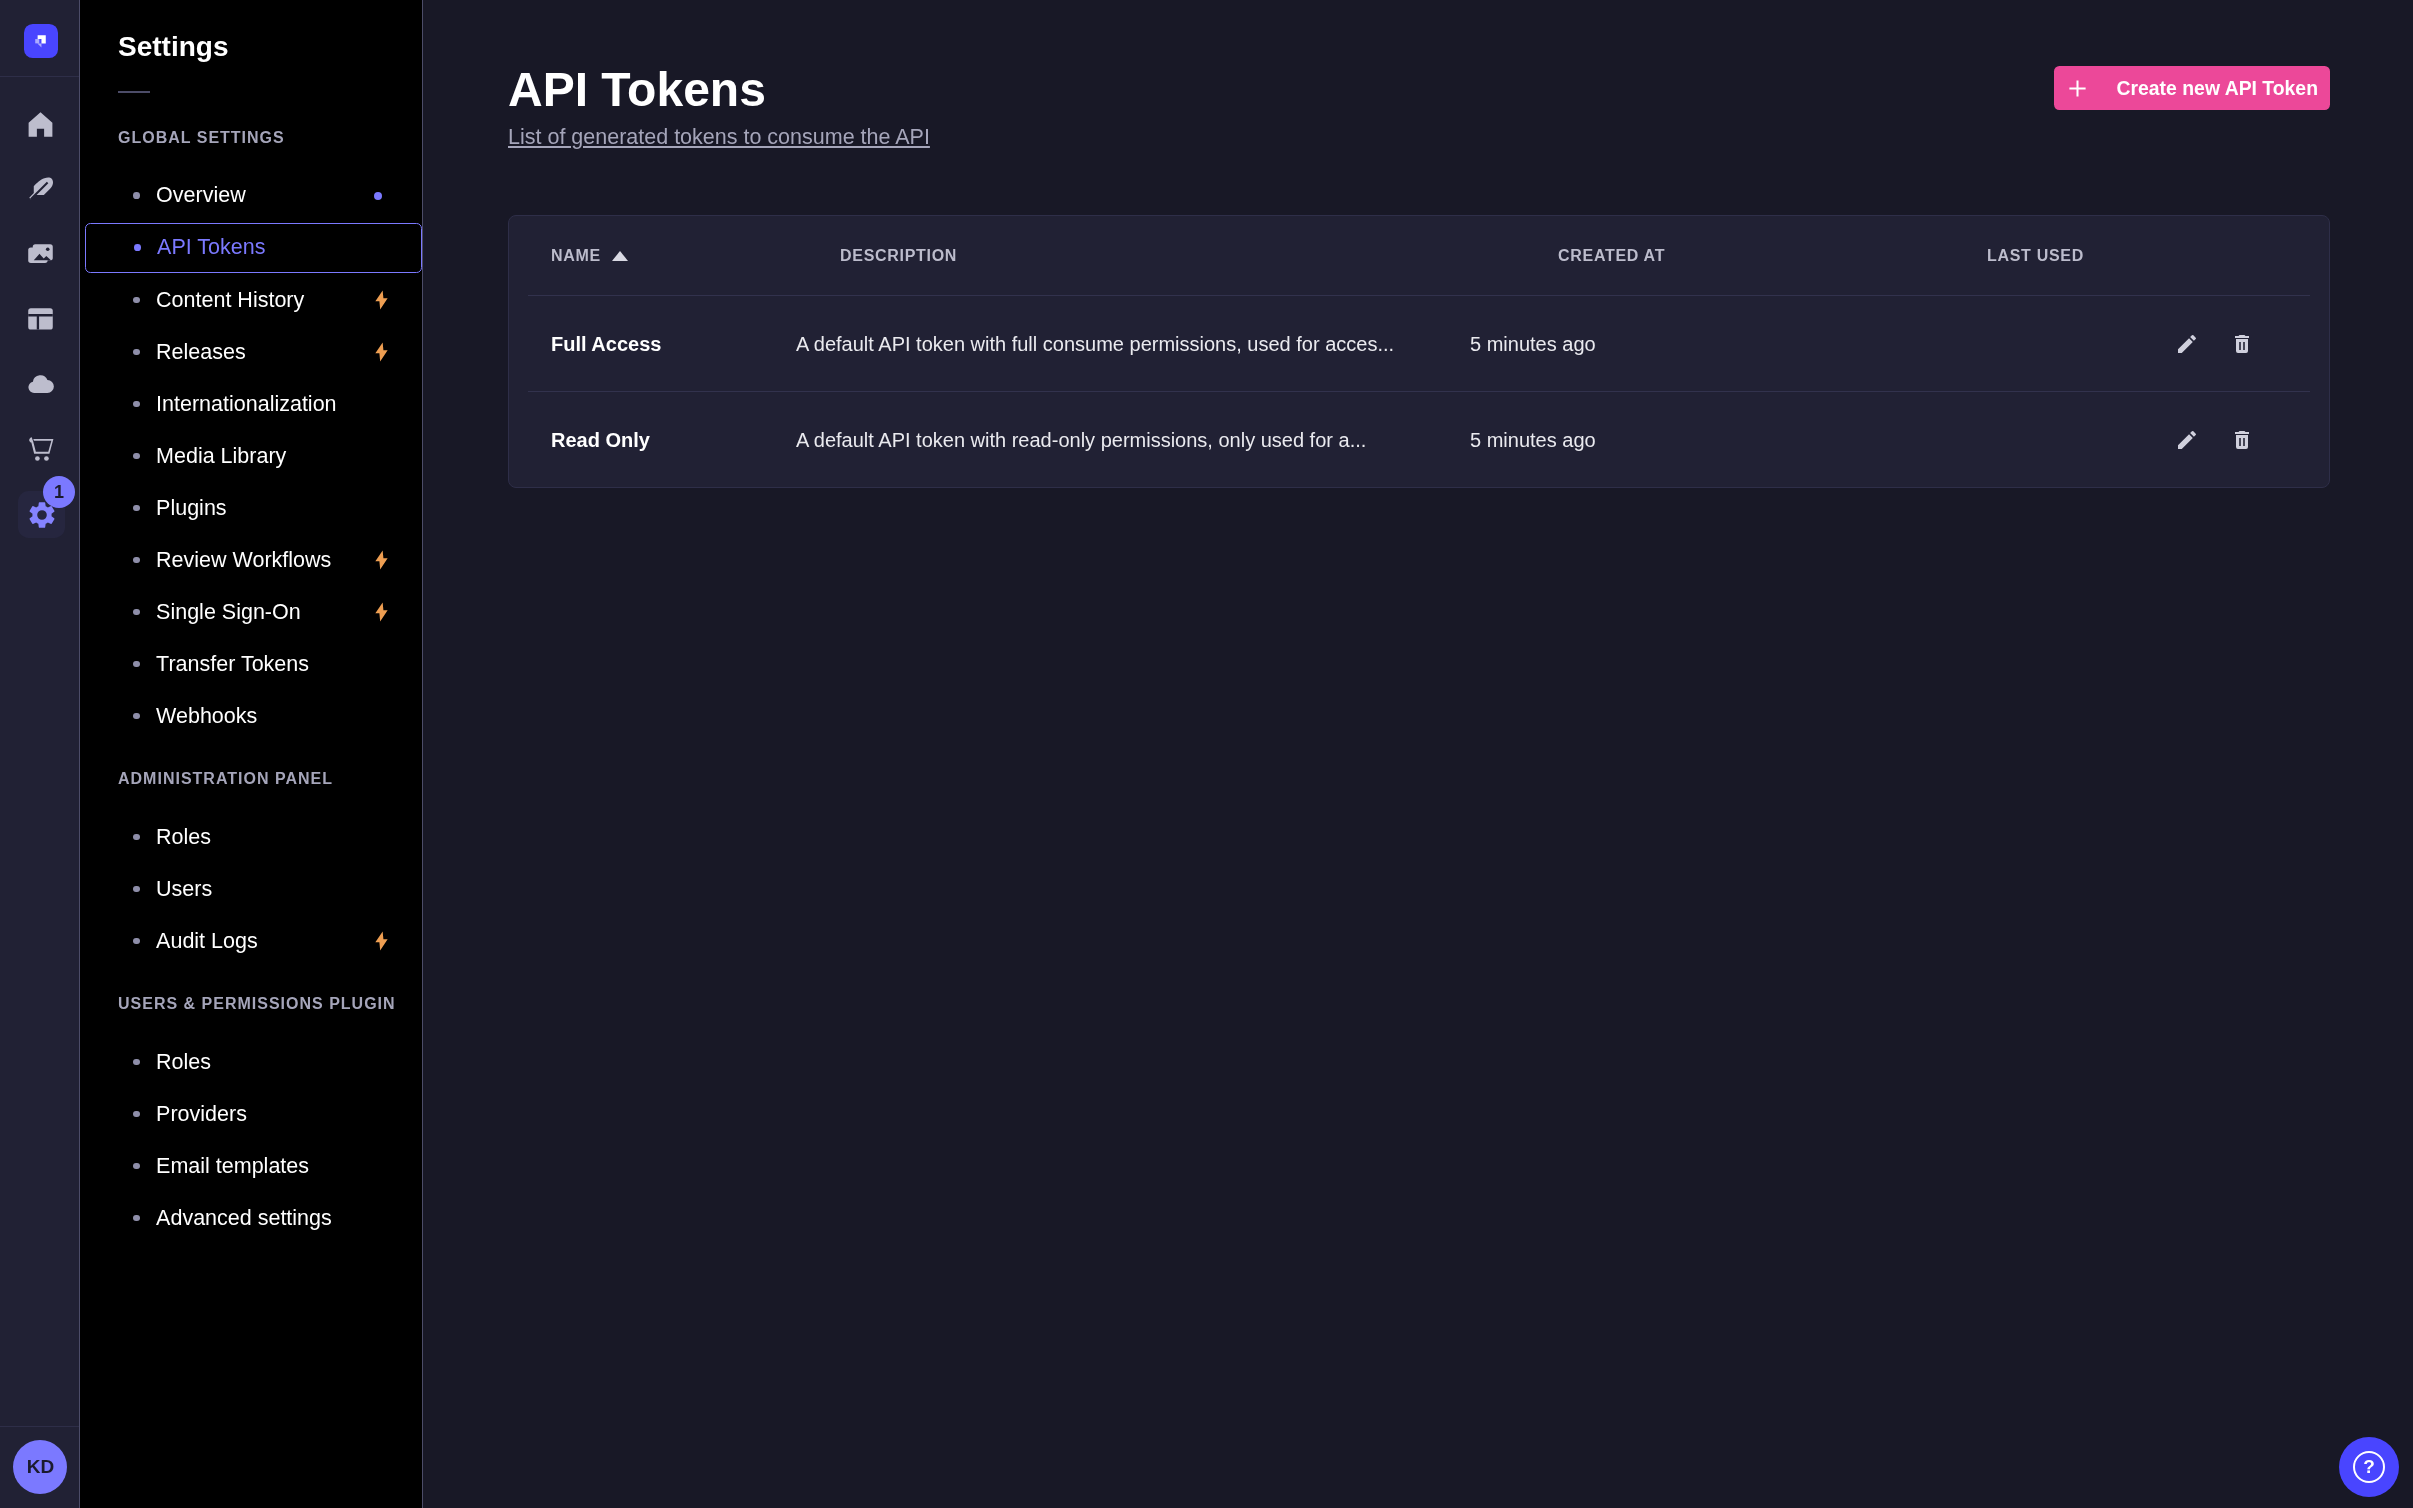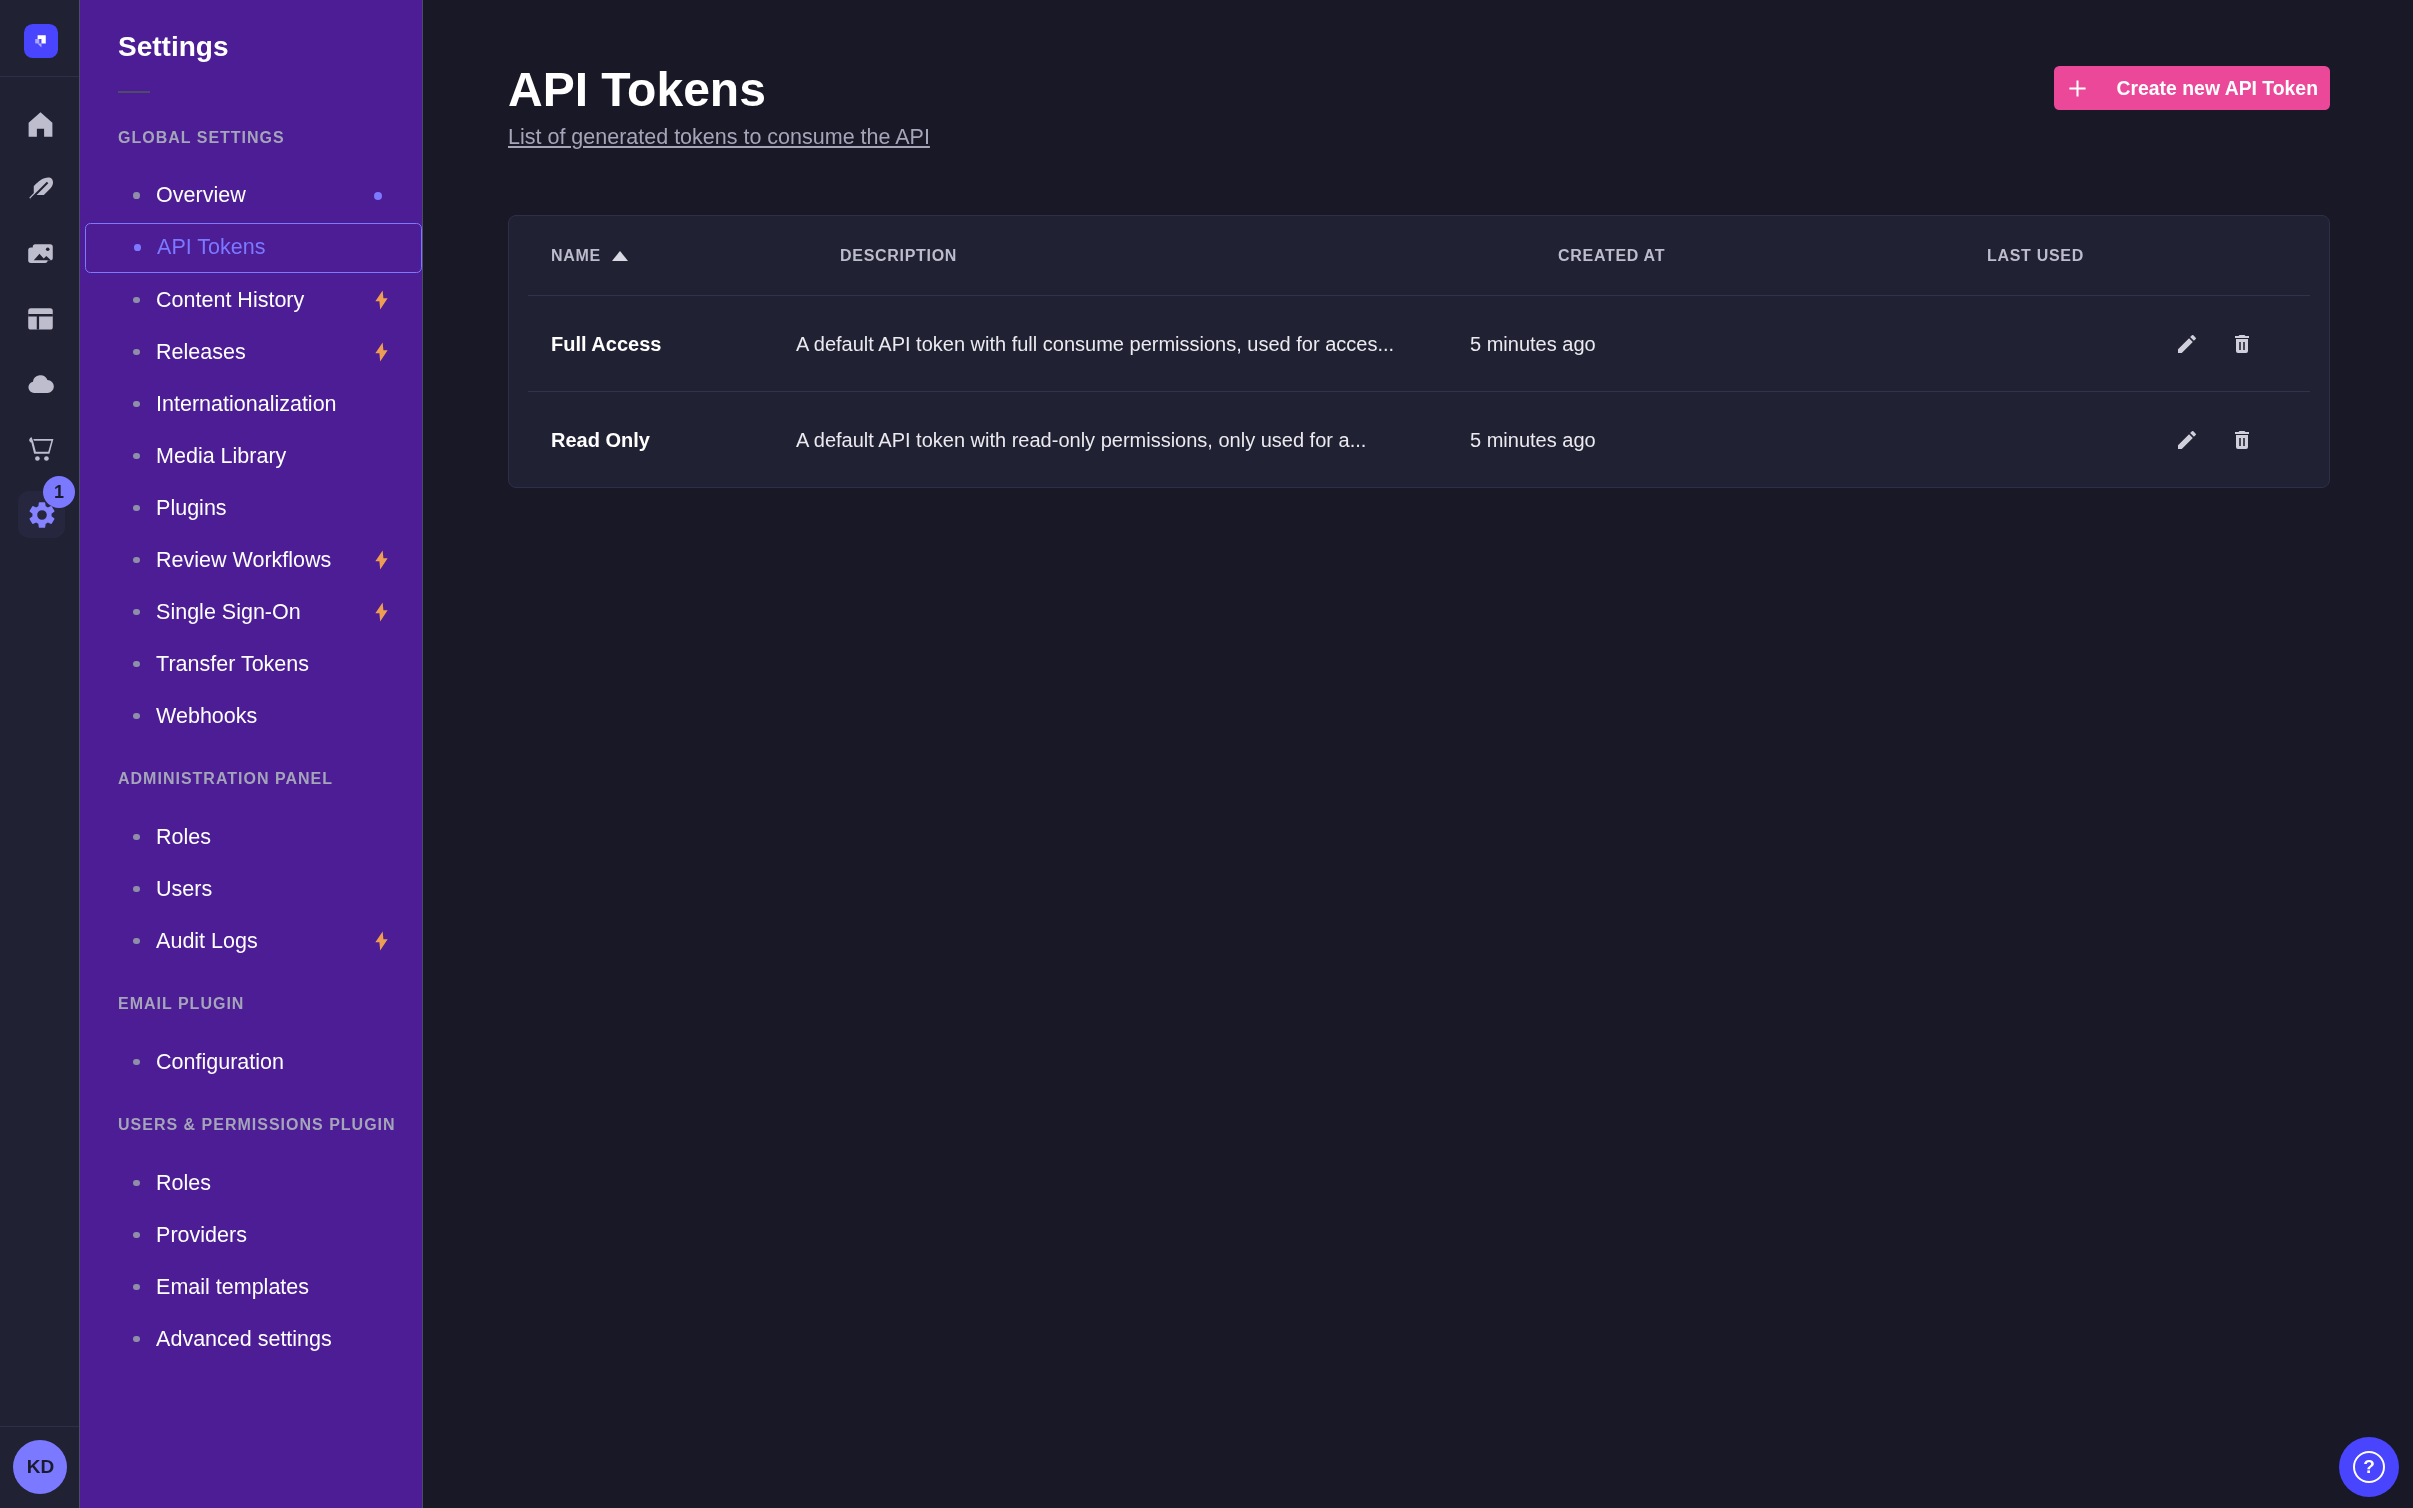--- a/index.html
+++ b/index.html
@@ -18,21 +18,21 @@
              background:#26263f;display:flex;align-items:center;justify-content:center;cursor:pointer;}
   .gear-wrap svg{width:32px;height:32px;color:#8583ff;}
   .badge{position:absolute;left:43px;top:476px;width:32px;height:32px;border-radius:50%;
          background:#7b79ff;color:#1b1b2e;font-size:18px;font-weight:700;
          display:flex;align-items:center;justify-content:center;z-index:4;}
   .avatar{position:absolute;left:13.4px;top:1440px;width:54px;height:54px;border-radius:50%;
           background:#7b79ff;color:#1b1b2e;font-size:19px;font-weight:700;
           display:flex;align-items:center;justify-content:center;cursor:pointer;}
 
   
-  .subnav{position:absolute;left:80px;top:0;bottom:0;width:343px;background:#4c1d95;
+  .subnav{position:absolute;left:80px;top:0;bottom:0;width:343px;background:#000000;
           border-right:1.3px solid #4c4c68;box-sizing:border-box;padding-top:29.5px;z-index:2;}
   .subnav-title{margin:0 0 0 38px;font-size:28px;line-height:34px;font-weight:700;color:#ffffff;}
   .subnav-hr{margin:27px 0 0 38px;width:32px;height:2px;background:#4c4c68;border:0;}
   .nav-section{margin-top:27px;}
   .nav-section.first{margin-top:35px;}
   .section-header{margin:0 0 23px 38px;height:19px;line-height:19px;font-size:16px;
                   font-weight:600;letter-spacing:1px;color:#a5a5ba;}
   .nav-item{position:relative;height:52px;margin-left:5.4px;display:flex;align-items:center;
             padding-left:48px;box-sizing:border-box;color:#ffffff;font-size:21.5px;cursor:pointer;}
   .bullet{width:6.7px;height:6.7px;border-radius:50%;background:#8e8ea9;margin-right:16px;flex:none;}
@@ -230,27 +230,20 @@
         <span class="bullet"></span>
         <span>Audit Logs</span>
         <span class="bolt">
             <svg viewBox="0 0 24 24" fill="currentColor">
               <path d="M13.2 2 5.6 13.4h4.2L10.6 22l7.8-11.8h-4.4L13.2 2z"></path>
             </svg>
           </span>
       </div>
     </div>
 
-    <div class="nav-section">
-      <div class="section-header">EMAIL PLUGIN</div>
-      <div class="nav-item">
-        <span class="bullet"></span>
-        <span>Configuration</span>
-      </div>
-    </div>
 
     <div class="nav-section">
       <div class="section-header">USERS &amp; PERMISSIONS PLUGIN</div>
       <div class="nav-item">
         <span class="bullet"></span>
         <span>Roles</span>
       </div>
       <div class="nav-item">
         <span class="bullet"></span>
         <span>Providers</span>

